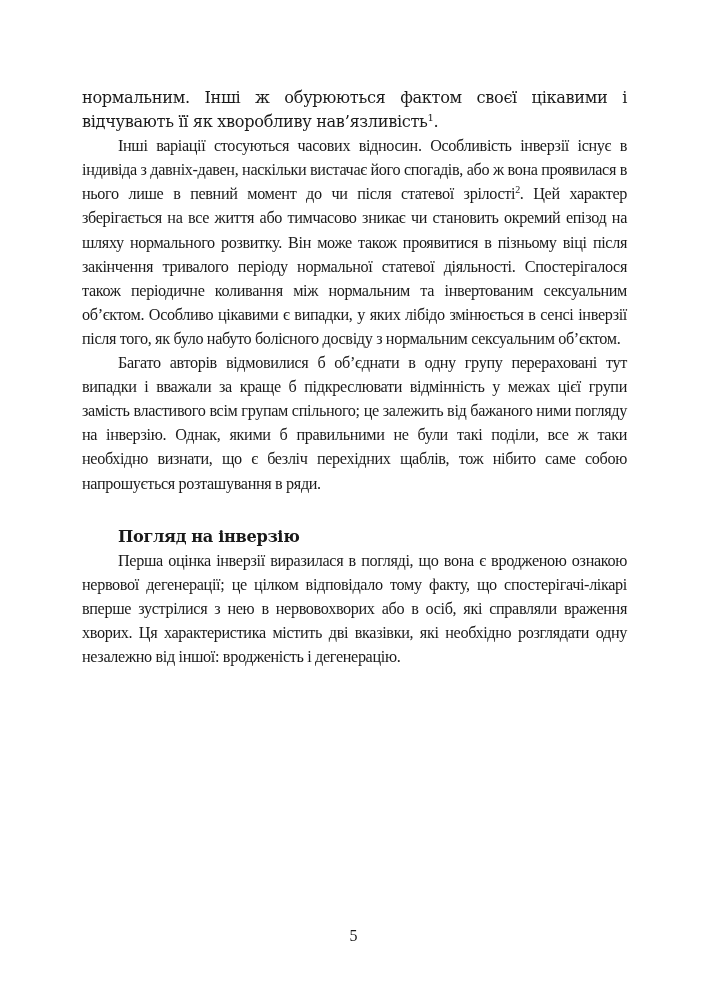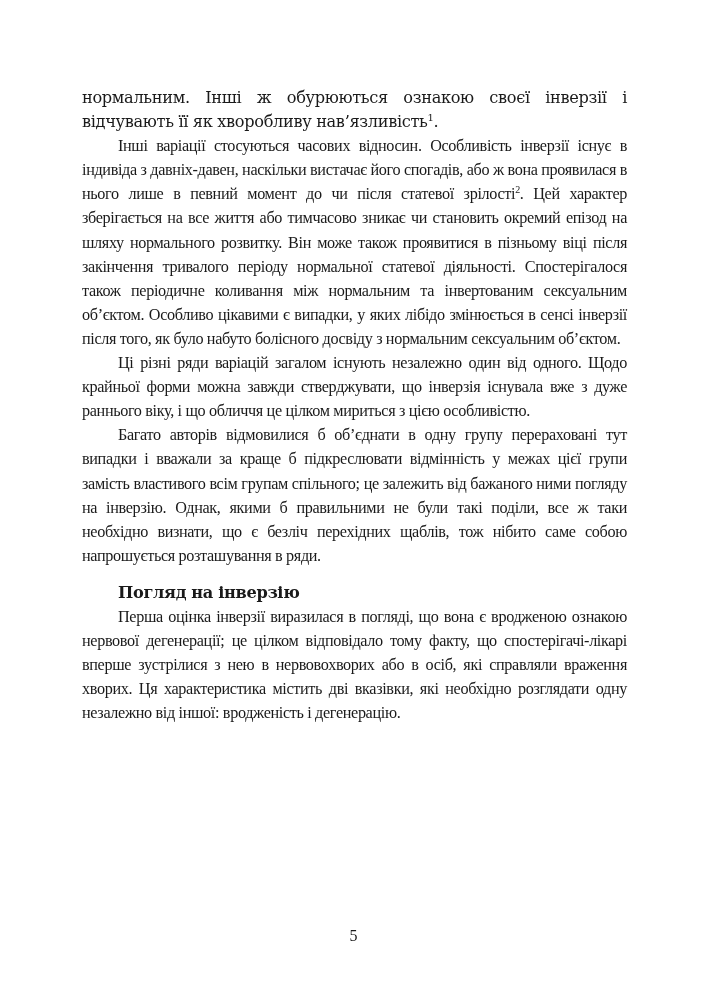--- a/index.html
+++ b/index.html
@@ -15,45 +15,44 @@
     color: #1a1a1a;
     letter-spacing: -0.35px;
   }
   .para {
     margin: 0;
     text-align: justify;
     text-indent: 0;
   }
   .para.indent { text-indent: 36px; font-family: Liberation Serif, serif; }
   .heading {
-    margin: 13px 0 0 0;
+    margin: 29px 0 0 0;
     text-indent: 36px;
     font-weight: bold;
   }
   sup { font-size: 10px; line-height: 0; vertical-align: 6px; }
   .page-number {
     position: absolute;
     top: 927px;
     left: 0;
     width: 707px;
     text-align: center;
     font-family: "Liberation Serif", "DejaVu Serif", serif;
     font-size: 16px;
     color: #1a1a1a;
   }
 </style>
 </head>
 <body>
 
 <div class="page">
-  <p class="para"><span>нормальним. Інші ж обурюються ознакою своєї інверзії і відчувають її як хворобливу нав’язливість</span><sup>1</sup><span>.</span></p>
+  <p class="para"><span>нормальним. Інші ж обурюються фактом своєї цікавими і відчувають її як хворобливу нав’язливість</span><sup>1</sup><span>.</span></p>
 
   <p class="para indent"><span>Інші варіації стосуються часових відносин. Особливість інверзії існує в індивіда з давніх-давен, наскільки вистачає його спогадів, або ж вона проявилася в нього лише в певний момент до чи після статевої зрілості</span><sup>2</sup><span>. Цей характер зберігається на все життя або тимчасово зникає чи становить окремий епізод на шляху нормального розвитку. Він може також проявитися в пізньому віці після закінчення тривалого періоду нормальної статевої діяльності. Спостерігалося також періодичне коливання між нормальним та інвертованим сексуальним об’єктом. Особливо цікавими є випадки, у яких лібідо змінюється в сенсі інверзії після того, як було набуто болісного досвіду з нормальним сексуальним об’єктом.</span></p>
 
-  <p class="para indent"><span>Ці різні ряди варіацій загалом існують незалежно один від одного. Щодо крайньої форми можна завжди стверджувати, що інверзія існувала вже з дуже раннього віку, і що обличчя це цілком мириться з цією особливістю.</span></p>
 
   <p class="para indent"><span>Багато авторів відмовилися б об’єднати в одну групу перераховані тут випадки і вважали за краще б підкреслювати відмінність у межах цієї групи замість властивого всім групам спільного; це залежить від бажаного ними погляду на інверзію. Однак, якими б правильними не були такі поділи, все ж таки необхідно визнати, що є безліч перехідних щаблів, тож нібито саме собою напрошується розташування в ряди.</span></p>
 
   <p class="heading">Погляд на інверзію</p>
 
   <p class="para indent"><span>Перша оцінка інверзії виразилася в погляді, що вона є вродженою ознакою нервової дегенерації; це цілком відповідало тому факту, що спостерігачі-лікарі вперше зустрілися з нею в нервовохворих або в осіб, які справляли враження хворих. Ця характеристика містить дві вказівки, які необхідно розглядати одну незалежно від іншої: вродженість і дегенерацію.</span></p>
 </div>
 
 <div class="page-number">5</div>
 

